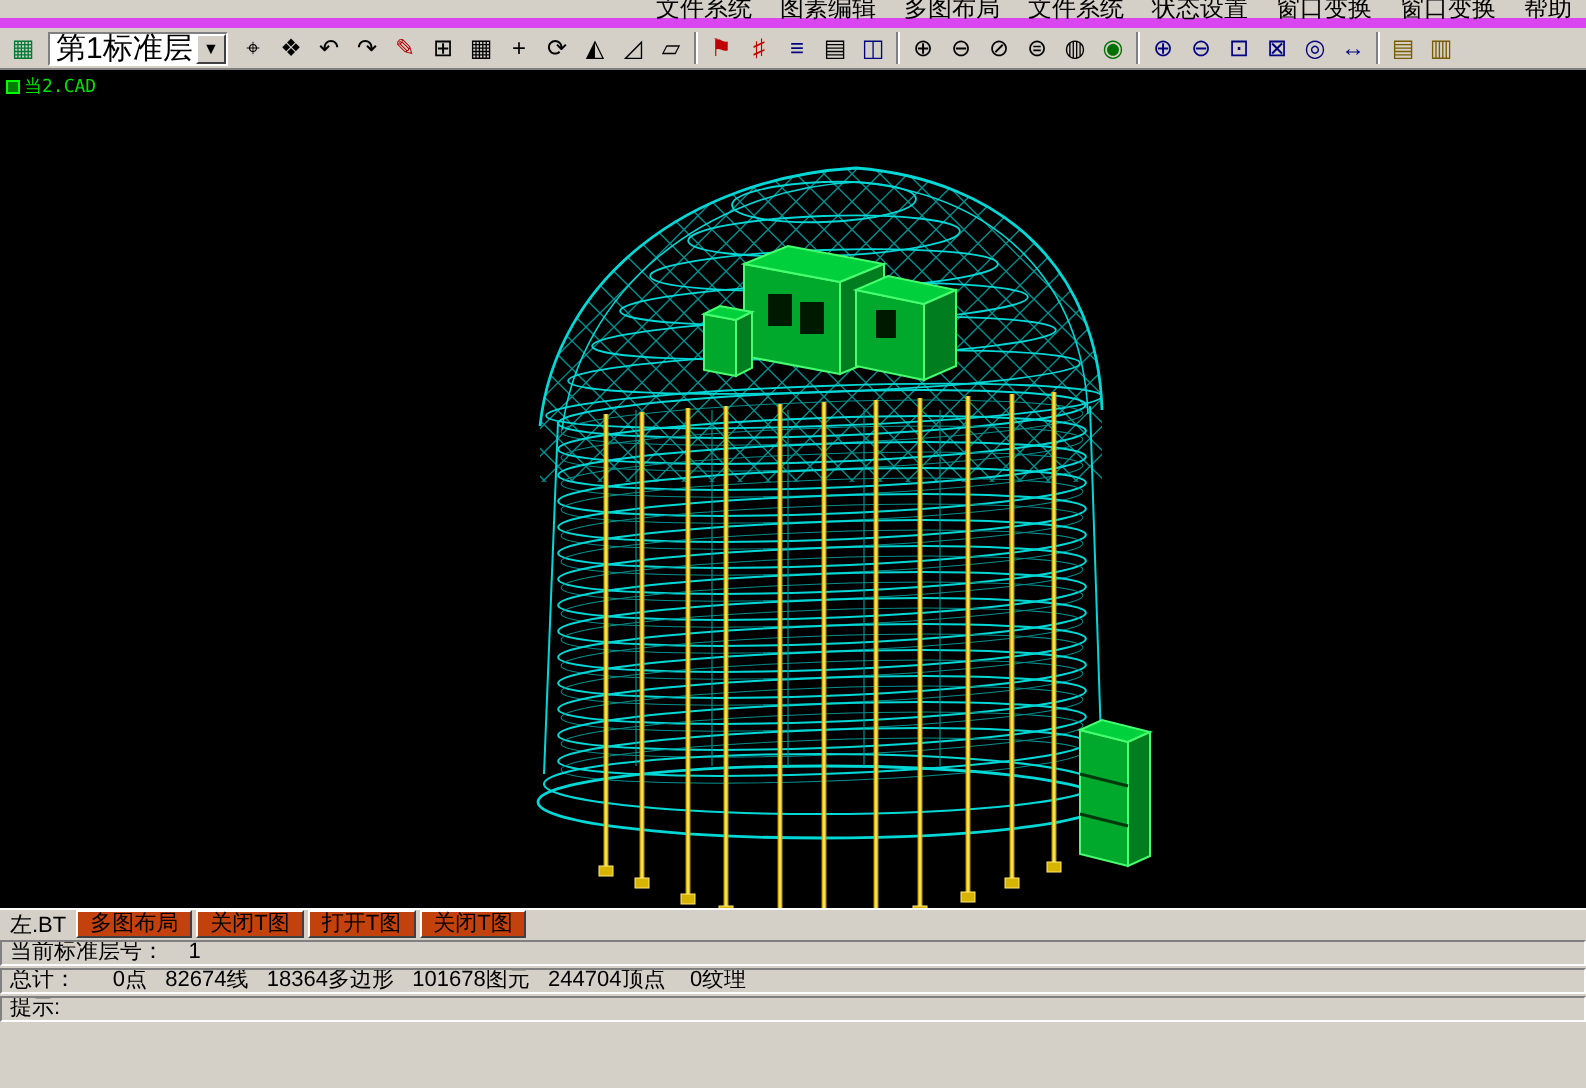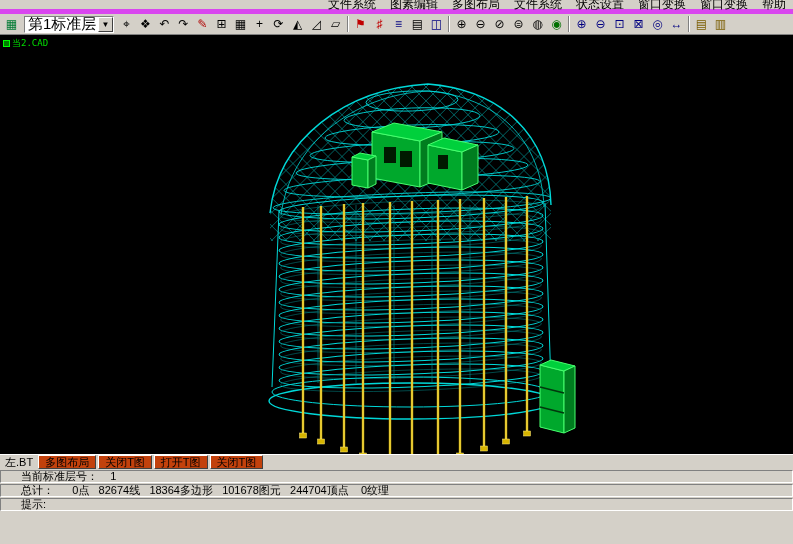--- a/index.html
+++ b/index.html
@@ -57,21 +57,21 @@
   .bottom-buttons { display: flex; align-items: center; }
   .bottom-btn {
     height: 14px; line-height: 11px; font-size: 11px; padding: 0 6px; margin-right: 2px;
     background: #c2410c; border: 1px solid; border-color: #ffffff #404040 #404040 #ffffff;
     font-family: inherit; cursor: default;
   }
 
   
   .statusbar { background: #d4d0c8; }
   .status-row {
-    height: 13px; line-height: 11px; font-size: 11px; padding-left: 20px; margin-top: 1px;
+    height: 13px; line-height: 11px; font-size: 11px; padding-left: 4px; margin-top: 1px;
     white-space: pre; overflow: hidden;
     border: 1px solid; border-color: #808080 #ffffff #ffffff #808080;
   }
 </style>
 </head>
 <body>
 
 <div class="app">
 
   <div class="menubar" id="menubar">

